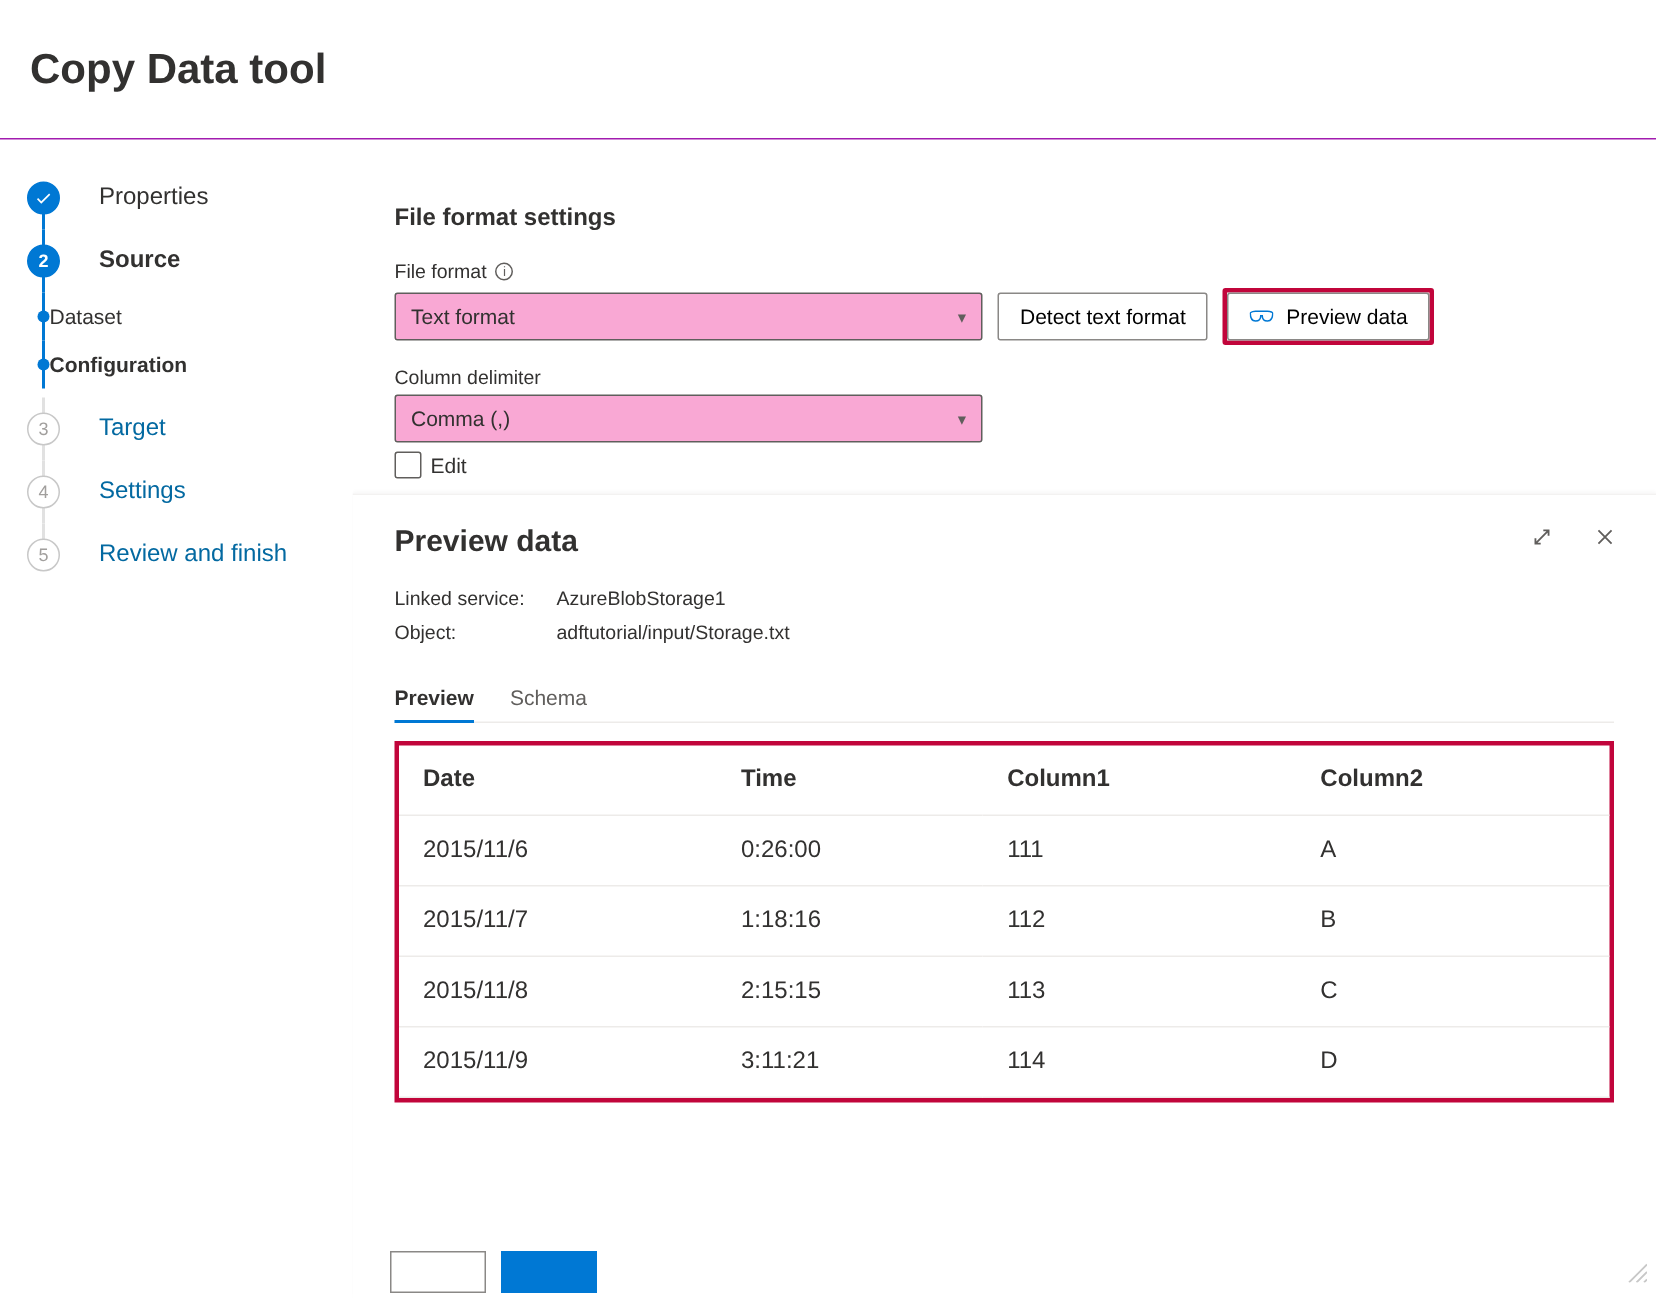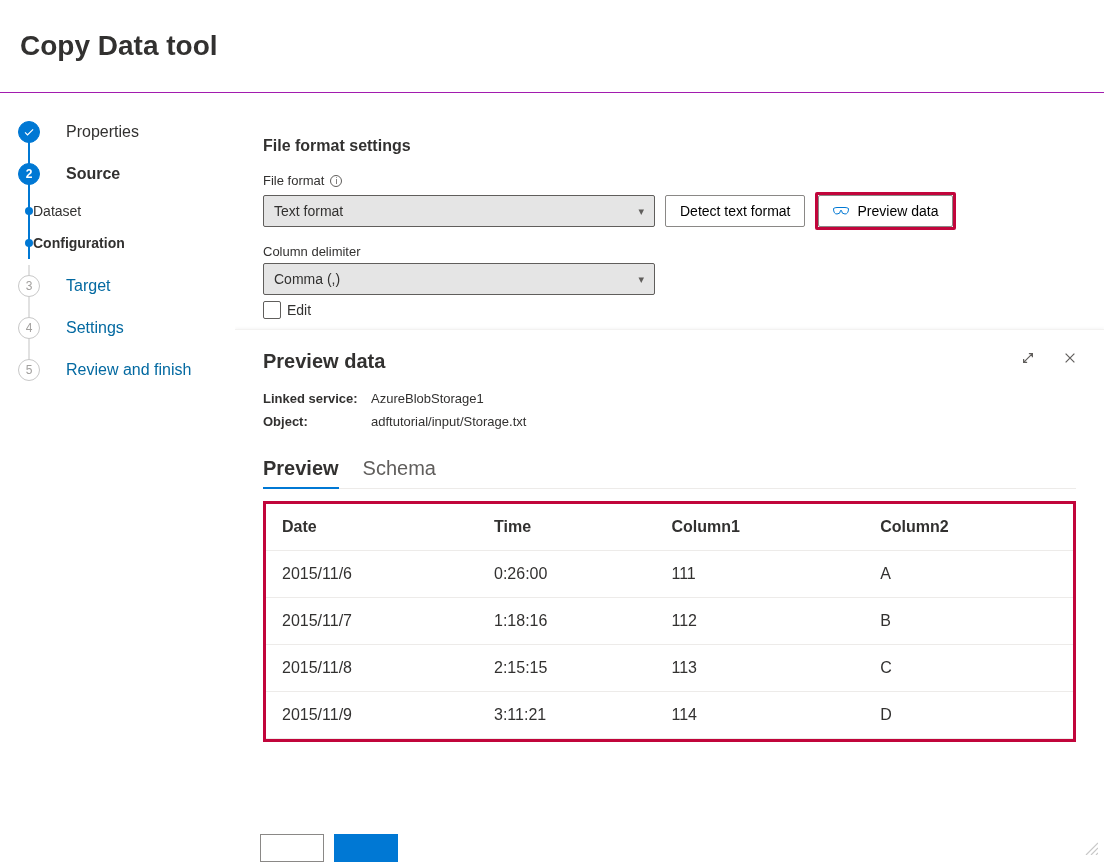--- a/index.html
+++ b/index.html
@@ -23,35 +23,35 @@
   .sub-step { display:flex; align-items:center; position:relative; padding:8px 0 8px 0; }
   .sub-step::before { content:""; position:absolute; left:10px; top:0; bottom:0; width:2px; background:#0078d4; }
   .sub-dot { width:8px; height:8px; border-radius:50%; background:#0078d4; margin-left:7px; z-index:1; flex-shrink:0; }
   .sub-label { font-size:14px; }
   .sub-label.bold { font-weight:600; }
   .main { flex:1; padding:18px 28px; position:relative; overflow:hidden; }
   .section-title { font-size:16px; font-weight:600; margin-bottom:18px;margin-top:26px; }
   .field-label { font-size:13px; margin-bottom:4px; display:flex; align-items:center; gap:6px; }
   .info-icon { width:12px; height:12px; border:1px solid #605e5c; border-radius:50%; display:inline-flex; align-items:center; justify-content:center; font-size:9px; color:#605e5c; }
   .row { display:flex; gap:10px; align-items:center; margin-bottom:14px; }
-  .select { flex:0 0 392px; height:32px; border:1px solid #605e5c; border-radius:2px; padding:0 10px; display:flex; align-items:center; justify-content:space-between; background:#e5e5e5; cursor:pointer; }
+  .select { flex:0 0 392px; height:32px; border:1px solid #605e5c; border-radius:2px; padding:0 10px; display:flex; align-items:center; justify-content:space-between; background:#f9a8d4; cursor:pointer; }
   .chevron { font-size:11px; color:#605e5c; }
   .btn { height:32px; border:1px solid #8a8886; border-radius:2px; background:#fff; padding:0 14px; display:flex; align-items:center; gap:8px; cursor:pointer; font-size:14px; }
   .preview-box { border:3px solid #c1053b; border-radius:2px; padding-right:0; }
   .goggles { color:#0078d4; font-weight:600; font-size:13px; }
   .checkbox-row { display:flex; align-items:center; gap:6px; margin-top:-8px; }
   .checkbox { width:18px; height:18px; border:1px solid #605e5c; border-radius:2px; background:#fff; cursor:pointer; }
   .panel { position:absolute; left:0; right:0; bottom:0; top:236px; background:#fff; border-top:1px solid #f3f2f1; padding:22px 28px; box-shadow:0 -1px 3px rgba(0,0,0,0.04); }
   .panel-head { display:flex; justify-content:flex-end; gap:18px; margin-top:-6px; margin-right:-6px; }
   .icon-btn { width:24px; height:24px; display:flex; align-items:center; justify-content:center; cursor:pointer; color:#605e5c; font-size:16px; }
   .panel-title { font-size:20px; font-weight:600; margin-bottom:18px; margin-top:-20px; }
   .meta { font-size:13px; margin-bottom:8px; display:flex; }
-  .meta .k { font-weight:700; width:108px; }
+  .meta .k { font-weight:400; width:108px; }
   .tabs { display:flex; gap:24px; margin-top:20px; border-bottom:1px solid #edebe9; }
-  .tab { padding:8px 0; cursor:pointer; font-size:20px; color:#605e5c; position:relative; }
+  .tab { padding:8px 0; cursor:pointer; font-size:14px; color:#605e5c; position:relative; }
   .tab.active { color:#323130; font-weight:600; }
   .tab.active::after { content:""; position:absolute; left:0; right:0; bottom:-1px; height:2px; background:#0078d4; }
   .table-wrap { border:3px solid #c1053b; margin-top:12px; }
   table { width:100%; border-collapse:collapse; }
   th, td { text-align:left; padding:14px 16px; border-bottom:1px solid #edebe9; font-size:16px; }
   th { font-weight:600; }
   .resize-handle { position:absolute; right:6px; bottom:6px; color:#c8c8c8; font-size:18px; cursor:nwse-resize; }
   .footer-btns { position:absolute; left:260px; bottom:4px; display:flex; gap:10px; }
   .prev-btn { height:28px; border:1px solid #8a8886; background:#fff; width:64px; }
   .next-btn { height:28px; background:#0078d4; width:64px; }

